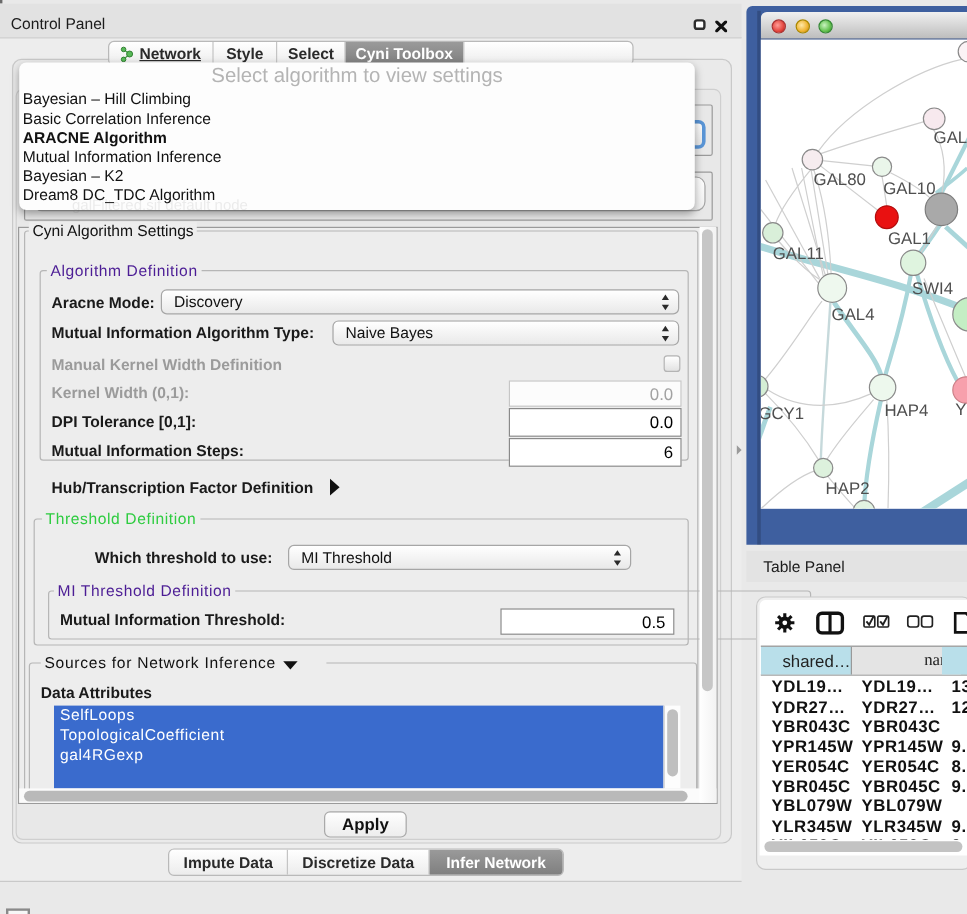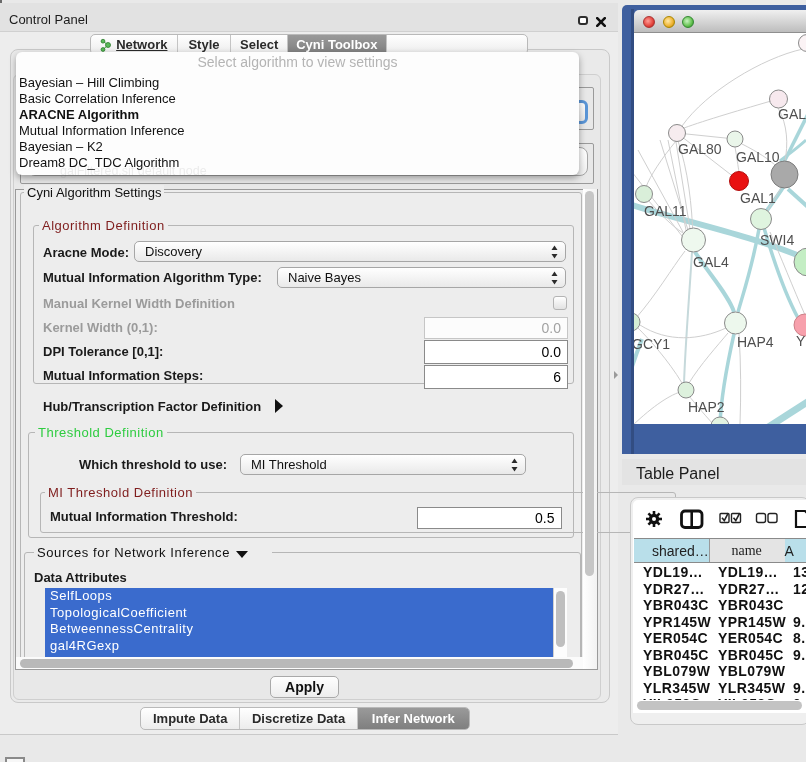--- a/index.html
+++ b/index.html
@@ -23,21 +23,21 @@
 #outerpanel { left:10px; top:45.5px; width:600px; height:654px; border:1px solid #c9c9c9; border-radius:8px; background:#eaeaea; }
 #innerpanel { left:13px; top:70.5px; width:588px; height:626px; border:1px solid #cfcfcf; border-radius:6px; background:#e8e8e8; }
 #grp1 { left:20px; top:84px; width:574px; height:43px; border:1px solid #9a9a9a; border-radius:2px; }
 #combo1sliver { left:330px; top:97px; width:258px; height:24px; border:3px solid #5a95d6; border-radius:6px; background:linear-gradient(#fff,#e8e8e8); }
 #grp2 { left:20px; top:139.5px; width:574px; height:41px; border:1px solid #9a9a9a; border-radius:2px; }
 #combo2sliver { left:27px; top:144px; width:561px; height:29px; border:1px solid #a6a6a6; border-radius:8px; background:linear-gradient(#fff,#f0f0f0); }
 #scrollpane { left:15px; top:185.5px; width:583px; height:481px; border:1px solid #9a9a9a; background:#ededed; }
 
 .gbox { position:absolute; border:1px solid #b6b6b6; border-radius:3px; }
 .gbox > .glabel { position:absolute; top:-8px; font-size:13px; background:#ededed; padding:0 3px; white-space:nowrap; }
-.blab { color:#7f1d1d; font-size:13.5px; letter-spacing:0.5px; }
+.blab { color:#4c1d95; font-size:13.5px; letter-spacing:0.5px; }
 .grlab { color:#2ecc40; font-size:13.5px; letter-spacing:0.5px; }
 .lbl { position:absolute; font-size:13px; font-weight:bold; color:#1a1a1a; white-space:nowrap; }
 .lbl.dis { color:#9b9b9b; }
 .combo { position:absolute; height:21px; border:1px solid #a6a6a6; border-radius:5px; background:linear-gradient(#ffffff,#e9e9e9); font-size:13px; color:#111; line-height:19px; padding-left:10px; }
 .combo .arr { position:absolute; right:7px; top:3px; width:7px; height:14px; }
 .tfield { position:absolute; height:22px; font-size:14px; line-height:21px; text-align:right; padding-right:6px; }
 .tf-dis { border:1px solid #c6c6c6; background:#fcfcfc; color:#a2a2a2; }
 .tf-en { border:1.3px solid #8a8a8a; background:#fff; color:#000; }
 #cbox { left:553px; top:296px; width:14px; height:14px; border:1px solid #b4b4b4; border-radius:3px; background:linear-gradient(#fff,#e2e2e2); }
 
@@ -45,36 +45,36 @@
 #datalist div { height:16.5px; line-height:16.5px; padding-left:5px; font-size:13px; color:#fff; letter-spacing:0.5px; }
 #listsb { left:553px; top:588px; width:14px; height:69px; background:#fdfdfd; border-left:1px solid #d0d0d0; }
 #listsb .th { position:absolute; left:2px; top:3px; width:9px; height:56px; border-radius:4.5px; background:#bfbfbf; }
 #hscroll { left:16px; top:657px; width:581px; height:12px; background:#fbfbfb; }
 #hscroll .th { position:absolute; left:4px; top:1.5px; width:553px; height:9px; border-radius:4.5px; background:#b9b9b9; }
 #vscroll { left:583px; top:189px; width:14px; height:480px; background:linear-gradient(to right,#ffffff,#f2f2f2); }
 #vscroll .th { position:absolute; left:1.5px; top:2px; width:9px; height:385px; border-radius:4.5px; background:#c6c6c6; }
 #applybtn { left:270px; top:673px; width:69px; height:22px; border:1px solid #a9a9a9; border-radius:5px; background:linear-gradient(#fefefe,#ededed); font-size:14px; font-weight:bold; color:#111; text-align:center; line-height:20px; }
 
 #popup { left:16px; top:52px; width:563px; height:123px; background:#fdfdfd; border-radius:6px; box-shadow:0 3px 7px rgba(0,0,0,0.35); z-index:50; }
-#popup .ph { height:23px; line-height:21px; text-align:center; font-size:14px; color:#b4b4b4; }
+#popup .ph { height:23px; line-height:21px; text-align:center; font-size:17px; color:#b4b4b4; }
 #popup .it { height:16px; line-height:16px; padding-left:3px; font-size:13px; color:#111; white-space:nowrap; }
 #popup .ghost { position:absolute; left:44px; top:112px; font-size:12.5px; color:rgba(80,80,80,0.10); }
 
 #netwin { left:622px; top:5px; width:184px; height:449px; background:#3e5f9f; border-top-left-radius:5px; }
 #netwin .shade { position:absolute; left:9px; top:4px; width:3px; height:445px; background:rgba(0,0,0,0.18); }
 #nettitle { position:absolute; left:12px; top:5px; width:172px; height:23px; background:linear-gradient(#f0f0f0,#bdbdbd); border-top-left-radius:5px; border-bottom:1px solid #8f8f8f; }
 .light { position:absolute; top:5.5px; width:12px; height:12px; border-radius:50%; }
 #canvas { position:absolute; left:12px; top:28px; width:172px; height:391px; background:#fff; overflow:hidden; }
 
 #tptitle { left:622px; top:459px; width:184px; height:26px; background:#e3e3e3; }
-#tptitle span { position:absolute; left:14px; top:6px; font-size:16px; color:#1c1c1c; }
+#tptitle span { position:absolute; left:14px; top:6px; font-size:13px; color:#1c1c1c; }
 #tpouter { left:630px; top:497px; width:180px; height:228px; border:1px solid #c9c9c9; border-radius:8px; background:#efefef; }
 #tpwhite { left:633px; top:500px; width:173px; height:213px; background:#fff; border-top-left-radius:5px; }
 #thead { left:634px; top:538px; width:172px; height:25px; border-top:1px solid #8a8a8a; border-bottom:1px solid #8a8a8a; overflow:hidden; }
-#thead .hc { position:absolute; top:0; height:25px; font-size:14px; color:#222; text-align:left; line-height:24px; border-right:1px solid #999; }
+#thead .hc { position:absolute; top:0; height:25px; font-size:14px; color:#222; text-align:right; line-height:24px; border-right:1px solid #999; }
 #trows { left:634px; top:563px; width:172px; height:137px; overflow:hidden; font-size:14px; color:#111; letter-spacing:0.4px;font-weight:bold; }
 #trows .r { position:absolute; white-space:nowrap; }
 #thscroll { left:634px; top:700px; width:172px; height:12px; background:#fff; }
 #thscroll .th { position:absolute; left:3px; top:1px; width:165px; height:9px; border-radius:4.5px; background:#c3c3c3; }
 #cornericon { left:5px; top:757px; width:20px; height:10px; border:2px solid #8a8a8a; background:#f7f7f7; }
 .tri-r { width:0; height:0; border-left:8px solid #111; border-top:7px solid transparent; border-bottom:7px solid transparent; }
 .tri-d { width:0; height:0; border-top:7px solid #111; border-left:6.5px solid transparent; border-right:6.5px solid transparent; }
 </style>
 </head>
 <body>
@@ -160,21 +160,20 @@
     <div class="lbl" style="left:50px; top:509px;">Mutual Information Threshold:</div>
     <div class="tfield tf-en" style="left:417px; top:506.5px; width:144.5px;">0.5</div>
     <div class="gbox" style="left:24px; top:552px; width:557px; height:113px;">
         <span class="glabel" style="left:9px; color:#111; padding:0 42px 0 3px; letter-spacing:0.6px;">Sources for Network Inference</span>
       </div>
     <div class="abs tri-d" style="left:236px; top:551px;"></div>
     <div class="lbl" style="left:34px; top:570px;">Data Attributes</div>
     <div class="abs" id="datalist">
       <div>SelfLoops</div>
       <div>TopologicalCoefficient</div>
-      <div>BetweennessCentrality</div>
       <div>gal4RGexp</div>
     </div>
     <div class="abs" id="listsb">
         <div class="th"></div>
       </div>
     <div class="abs" id="hscroll">
         <div class="th"></div>
       </div>
     <div class="abs" id="vscroll">
         <div class="th"></div>

